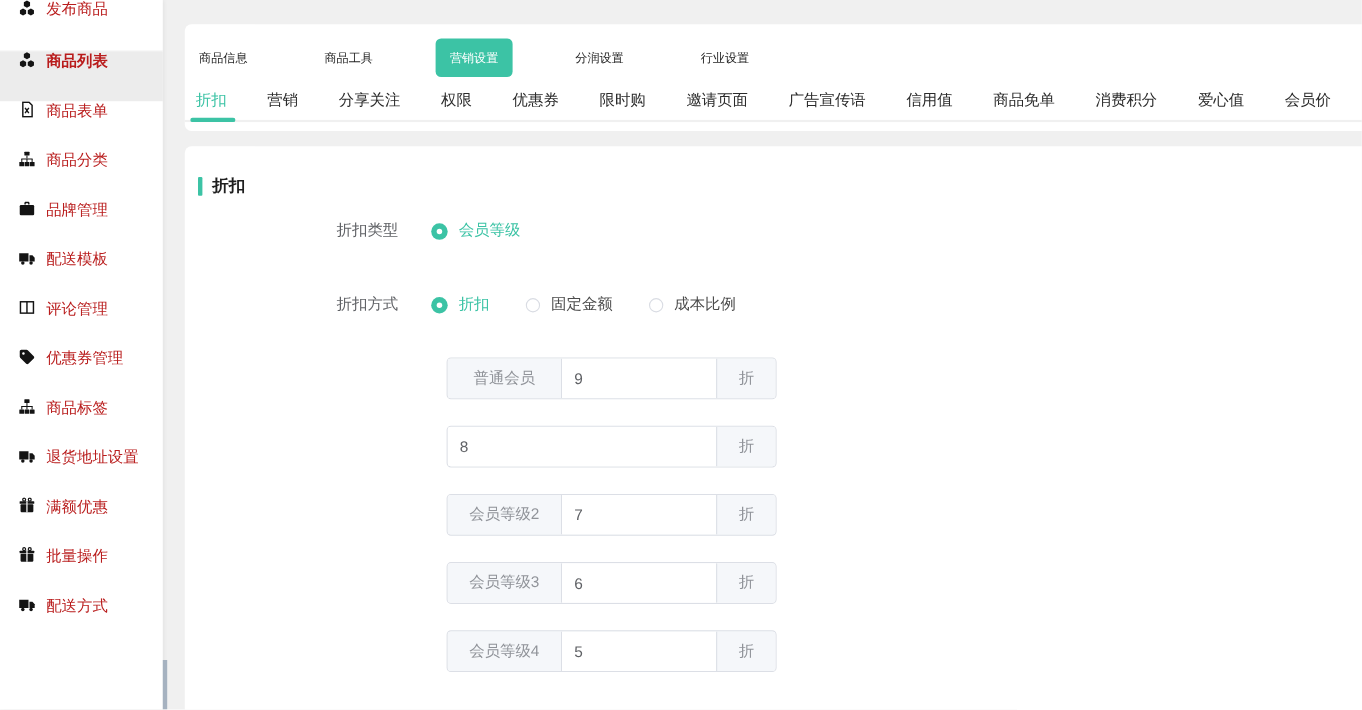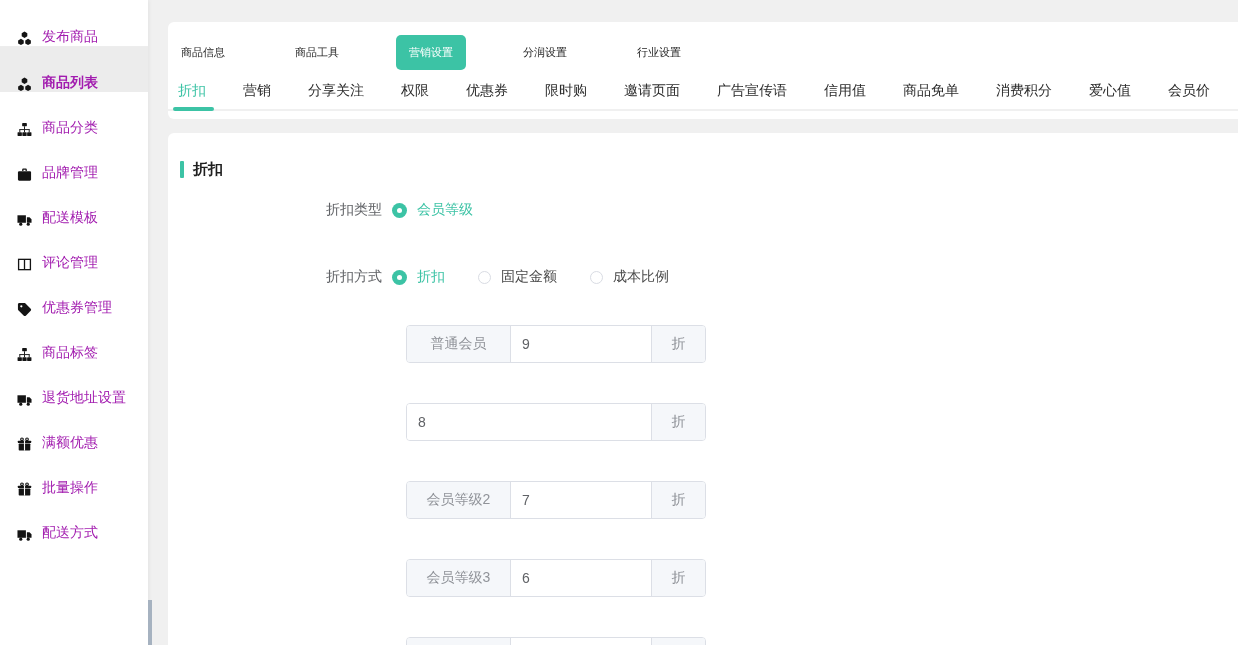--- a/index.html
+++ b/index.html
@@ -12,23 +12,23 @@
     position:relative;
   }
 
   
   .sidebar {
     position:absolute; left:0; top:0; width:148px; height:645px;
     background:#fff; z-index:3;
     box-shadow:1px 0 4px rgba(0,0,0,0.06);
   }
   .sidebar-item {
-    height:45px; display:flex; align-items:flex-end;
+    height:45px; display:flex; align-items:flex-start;
     padding-left:17px; gap:10px;
-    font-size:14px; color:#a21caf; cursor:pointer; white-space:nowrap;
+    font-size:14px; color:#b91c1c; cursor:pointer; white-space:nowrap;
   }
   .sidebar-item:first-child { height:47px; border-bottom:1px solid #ededed; }
   .sidebar-item.active { background:#ececec; font-weight:bold; }
   .sidebar-item .icn { width:15px; height:15px; flex:0 0 15px; display:flex; align-items:center; color:#141414; }
   .sidebar-thumb {
     position:absolute; left:148px; top:600px; width:4px; height:45px;
     background:#a6b2c0; z-index:4;
   }
 
   
@@ -61,37 +61,37 @@
     position:absolute; left:168px; top:133px; width:1080px; height:530px;
     background:#fff; border-radius:6px;
   }
   .section-header { display:flex; align-items:center; gap:9px; padding:27px 0 0 12px; }
   .section-bar { width:4px; height:17px; background:var(--accent); border-radius:1px; }
   .section-title { font-size:15px; font-weight:bold; color:#1f1f1f; }
 
   .form-area { margin-top:22px; }
   .form-row { display:flex; align-items:center; margin-bottom:49px; }
   .form-label {
-    width:224px; padding-right:10px; text-align:right;
+    width:224px; padding-right:30px; text-align:right;
     font-size:14px; color:#606266; flex:0 0 224px;
   }
   .radio-opt { display:flex; align-items:center; margin-right:33px; cursor:pointer; }
   .radio-circle { width:13px; height:13px; border-radius:50%; border:1px solid #d9dce3; background:#fff; position:relative; }
   .radio-opt.selected .radio-circle { width:15px; height:15px; border:none; background:var(--accent); }
   .radio-opt.selected .radio-circle::after {
     content:""; position:absolute; left:5px; top:5px; width:5px; height:5px;
     border-radius:50%; background:#fff;
   }
   .radio-label { margin-left:10px; font-size:14px; color:#4a4a4a; }
   .radio-opt.selected .radio-label { color:var(--accent); }
 
   .discount-rows { margin-left:238px; margin-top:-10px; }
   .input-group {
     width:300px; height:38px; border:1px solid #dcdfe6; border-radius:4px;
-    display:flex; margin-bottom:40px; background:#fff; overflow:hidden;
+    display:flex; margin-bottom:24px; background:#fff; overflow:hidden;
   }
   .ig-left {
     width:104px; flex:0 0 104px; background:#f5f7fa; border-right:1px solid #dcdfe6;
     color:#909399; font-size:14px; display:flex; align-items:center; justify-content:center;
   }
   .ig-input {
     flex:1; min-width:0; border:none; outline:none; padding:0 11px;
     font-size:14px; color:#606266; background:#fff;
     font-family:"Liberation Sans","DejaVu Sans",sans-serif;
   }
@@ -116,20 +116,29 @@
     </div>
     <div class="sidebar-item active">
       <span class="icn">
         <svg viewBox="0 0 16 16" width="15" height="15" fill="currentColor">
           <path d="M8 .6 11 2.3v3.4L8 7.4 5 5.7V2.3z"></path>
           <path d="M4.2 8.3 7.2 10v3.4L4.2 15 1.2 13.4V10z"></path>
           <path d="M11.8 8.3 14.8 10v3.4L11.8 15 8.8 13.4V10z"></path>
         </svg>
       </span>
       <span>商品列表</span>
+    </div>
+    <div class="sidebar-item">
+      <span class="icn">
+        <svg viewBox="0 0 16 16" width="15" height="15" fill="currentColor">
+          <path d="M4 1h6l3 3v11H4z" fill="none" stroke="currentColor" stroke-width="1.4"></path>
+          <path d="M6.2 6.5l3.6 5M9.8 6.5l-3.6 5" stroke="currentColor" stroke-width="1.4" fill="none"></path>
+        </svg>
+      </span>
+      <span>商品表单</span>
     </div>
     <div class="sidebar-item">
       <span class="icn">
         <svg viewBox="0 0 16 16" width="15" height="15" fill="currentColor">
           <rect x="5.5" y="1" width="5" height="3.6" rx="0.5"></rect>
           <rect x="0.6" y="11" width="4.6" height="4" rx="0.5"></rect>
           <rect x="5.7" y="11" width="4.6" height="4" rx="0.5"></rect>
           <rect x="10.8" y="11" width="4.6" height="4" rx="0.5"></rect>
           <path d="M7.5 4.6h1v3h-1z"></path>
           <path d="M2.5 7.6h11v1h-11z"></path>

